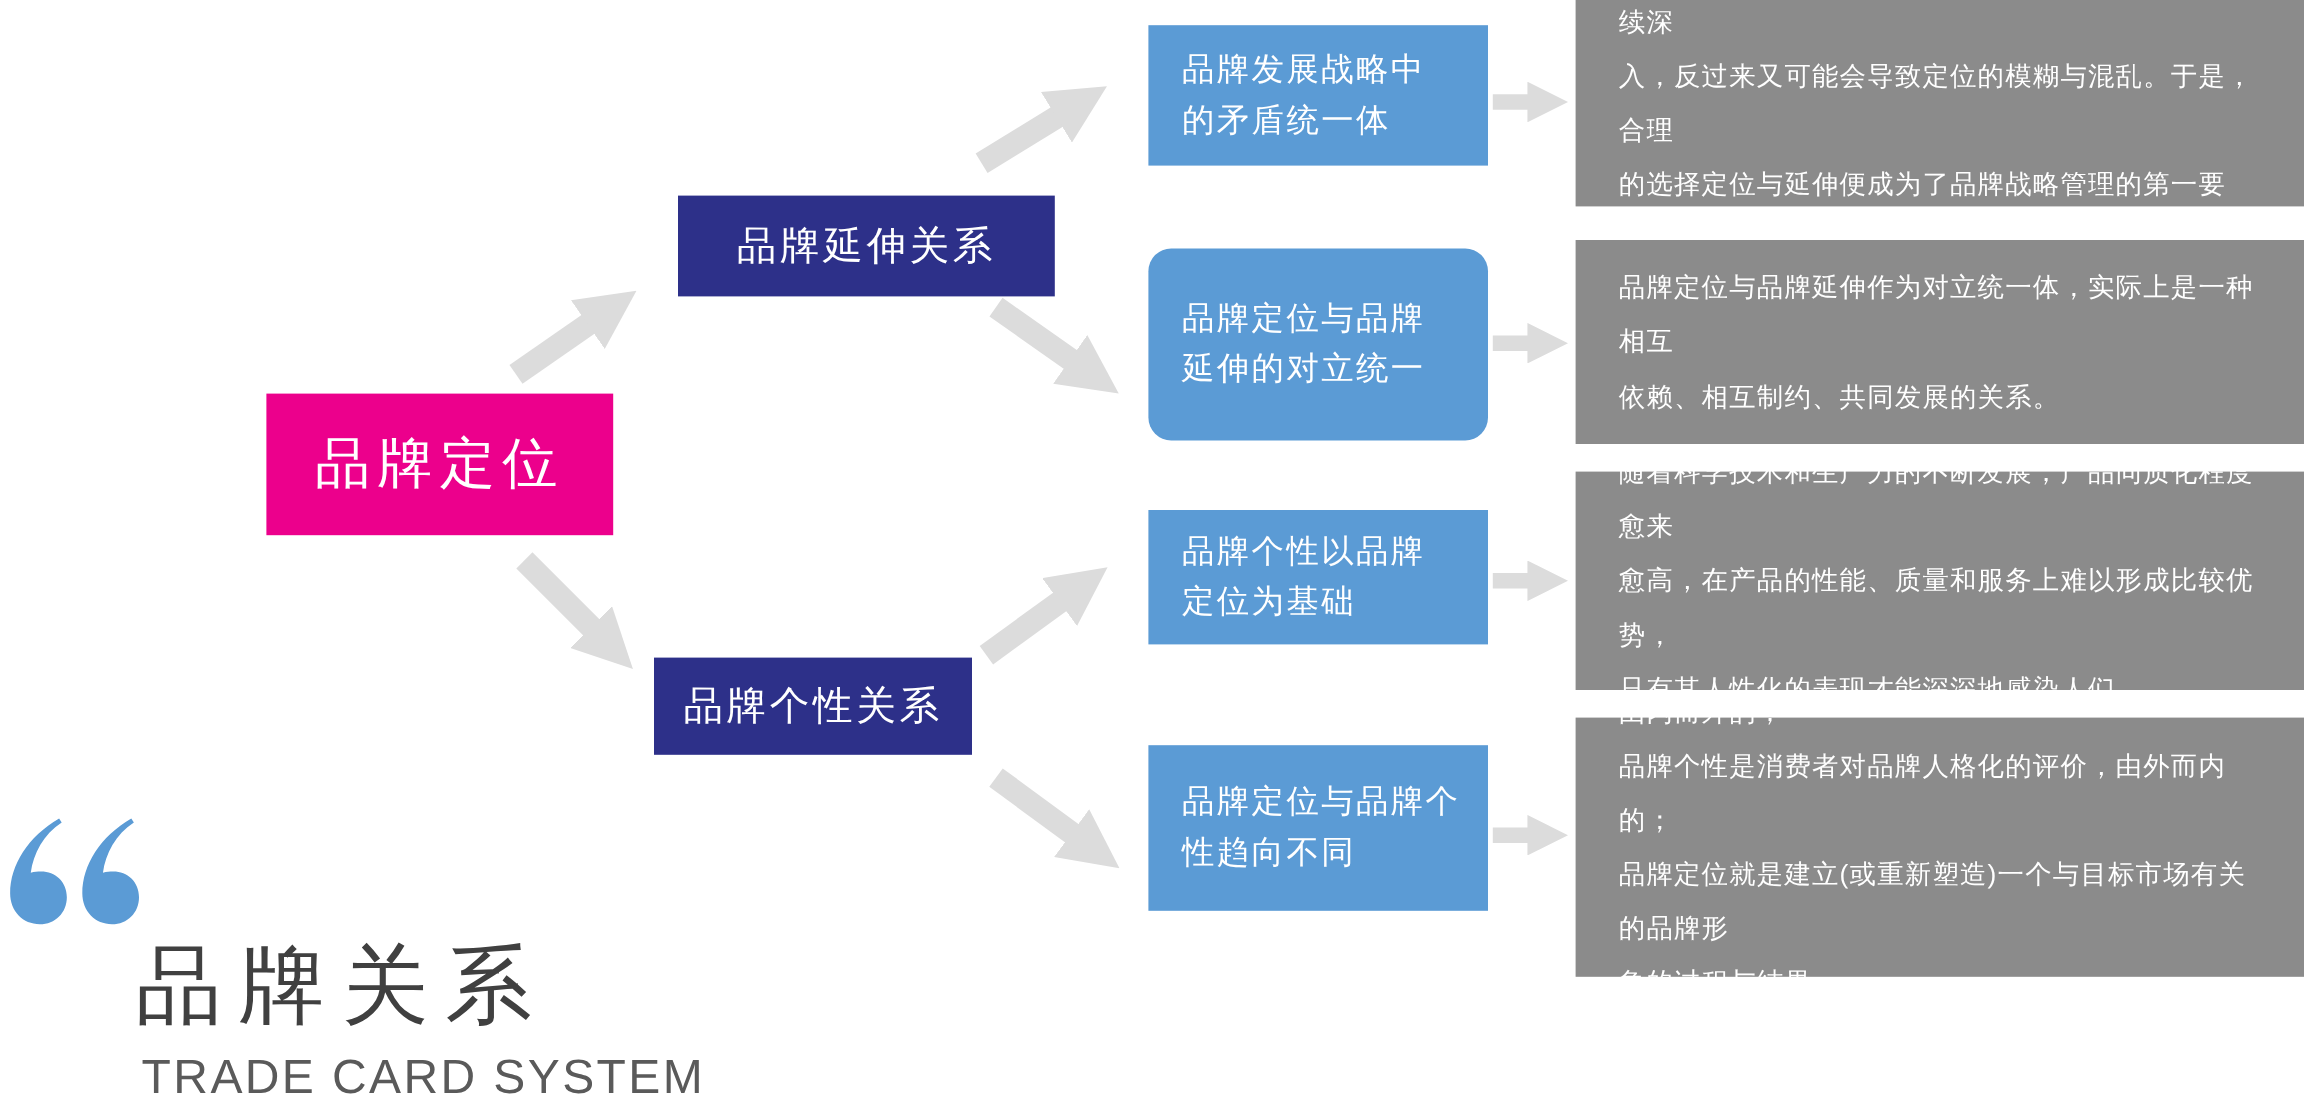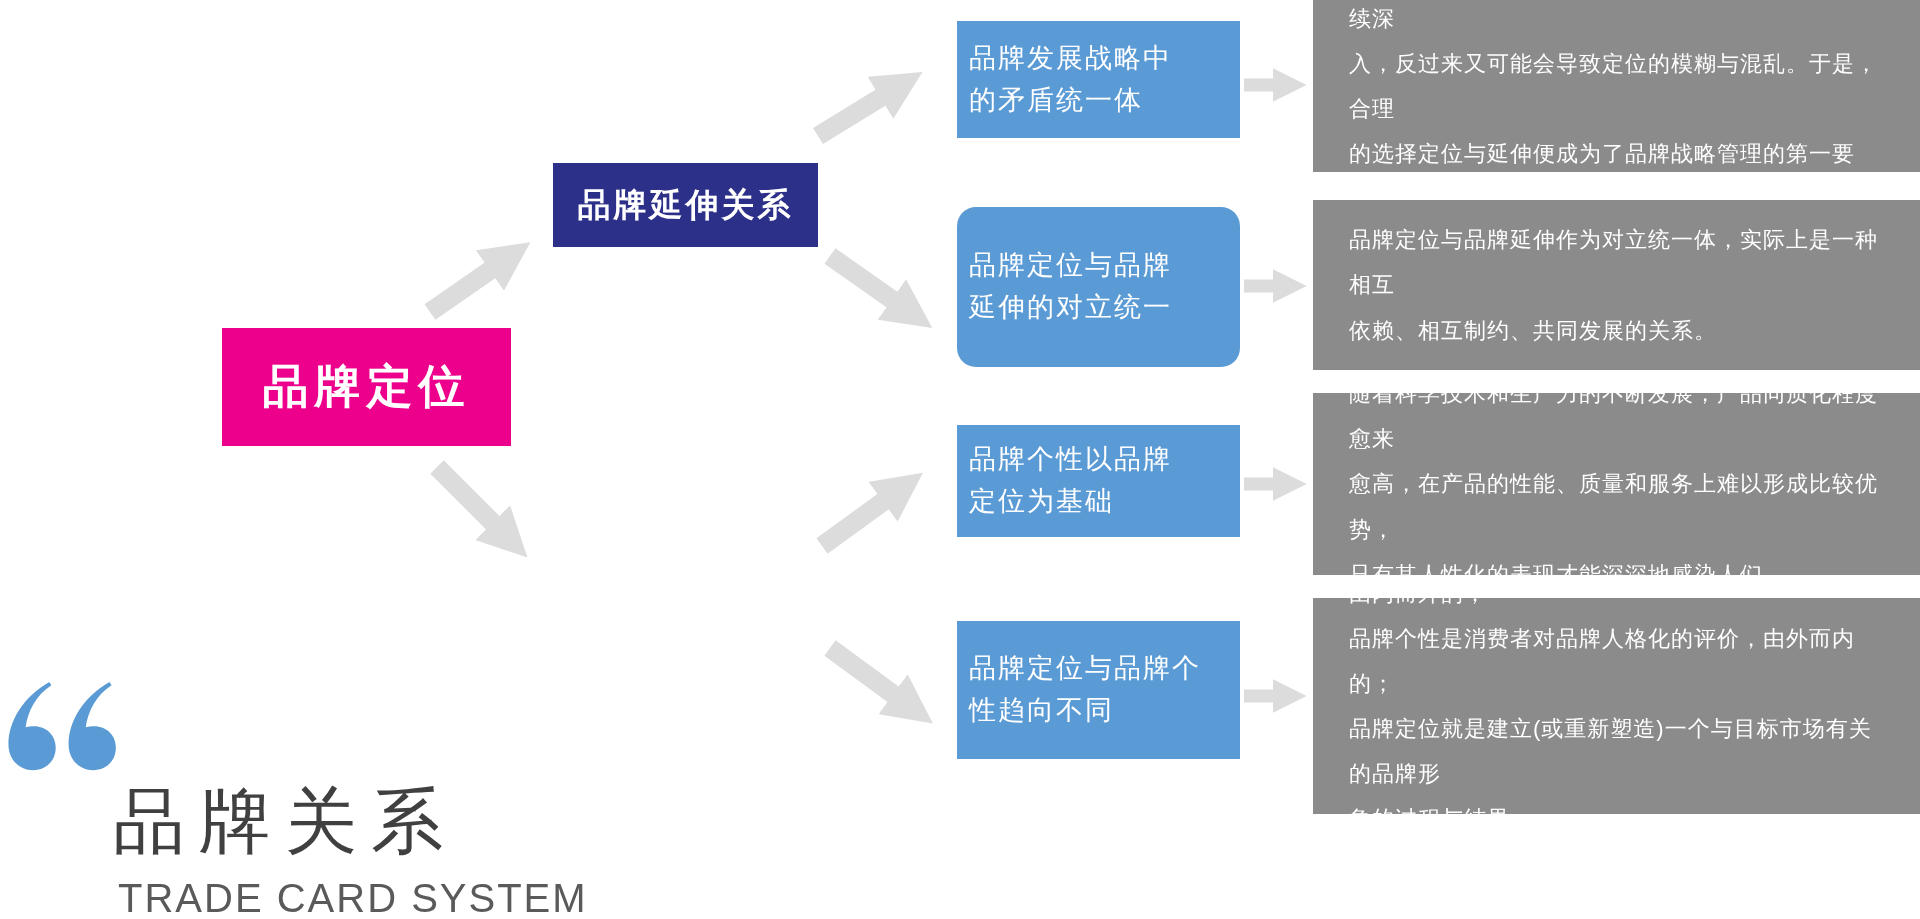--- a/index.html
+++ b/index.html
@@ -2,25 +2,25 @@
 <html style="--pink: #EC008C; --navy: #2D3089; --blue: #5B9BD5; --gray: #8B8B8B; --arrow: #DCDCDC; --title_text: #111111; --subtitle_text: #5A5A5A;"><head>
 <meta charset="utf-8">
 <style>
   html,body{margin:0;padding:0;background:#ffffff;}
   body{font-family:"Liberation Sans","DejaVu Sans",sans-serif;}
   .canvas{position:relative;width:1920px;height:919px;background:#fff;overflow:hidden;}
   .arrows{position:absolute;left:0;top:0;z-index:0;}
   .node{position:absolute;z-index:1;display:flex;align-items:center;color:#fff;box-sizing:border-box;}
   .node .txt{white-space:pre-line;}
   .root-node{left:222px;top:328px;width:289px;height:118px;background:var(--pink);
-             justify-content:center;font-size:46px;letter-spacing:6px;font-weight:700;}
+             justify-content:center;font-size:46px;letter-spacing:6px;font-weight:400;}
   .branch{background:var(--navy);justify-content:center;font-size:33px;letter-spacing:3px;font-weight:500;}
-  .branch-a{left:553px;top:163px;width:265px;height:84px;font-weight:bold;}
+  .branch-a{left:565px;top:163px;width:314px;height:84px;}
   .branch-b{left:545px;top:548px;width:265px;height:81px;}
-  .topic{background:var(--blue);padding-left:12px;font-size:27px;letter-spacing:2px;
+  .topic{background:var(--blue);padding-left:28px;font-size:27px;letter-spacing:2px;
          line-height:1.55;width:283px;left:957px;font-weight:500;}
   .topic-1{top:21px;height:117px;}
   .topic-2{top:207px;height:160px;border-radius:19px;}
   .topic-3{top:425px;height:112px;}
   .topic-4{top:621px;height:138px;}
   .desc{background:var(--gray);left:1313px;width:607px;padding:0 28px 0 36px;
         font-size:22px;line-height:2.05;letter-spacing:1px;}
   .desc-1{top:0;height:172px;}
   .desc-2{top:200px;height:170px;}
   .desc-3{top:393px;height:182px;}
@@ -53,20 +53,23 @@
     <line x1="1244" y1="484" x2="1283" y2="484" stroke="#DCDCDC" stroke-width="13" marker-end="url(#ah)"></line>
     <line x1="1244" y1="696" x2="1283" y2="696" stroke="#DCDCDC" stroke-width="13" marker-end="url(#ah)"></line>
   </svg>
 
   <div class="node root-node">
     <span class="txt">品牌定位</span>
   </div>
 
   <div class="node branch branch-a">
     <span class="txt">品牌延伸关系</span>
+  </div>
+  <div class="node branch branch-b">
+    <span class="txt">品牌个性关系</span>
   </div>
 
   <div class="node topic topic-1">
     <span class="txt">品牌发展战略中
 的矛盾统一体</span>
   </div>
   <div class="node topic topic-2">
     <span class="txt">品牌定位与品牌
 延伸的对立统一</span>
   </div>

